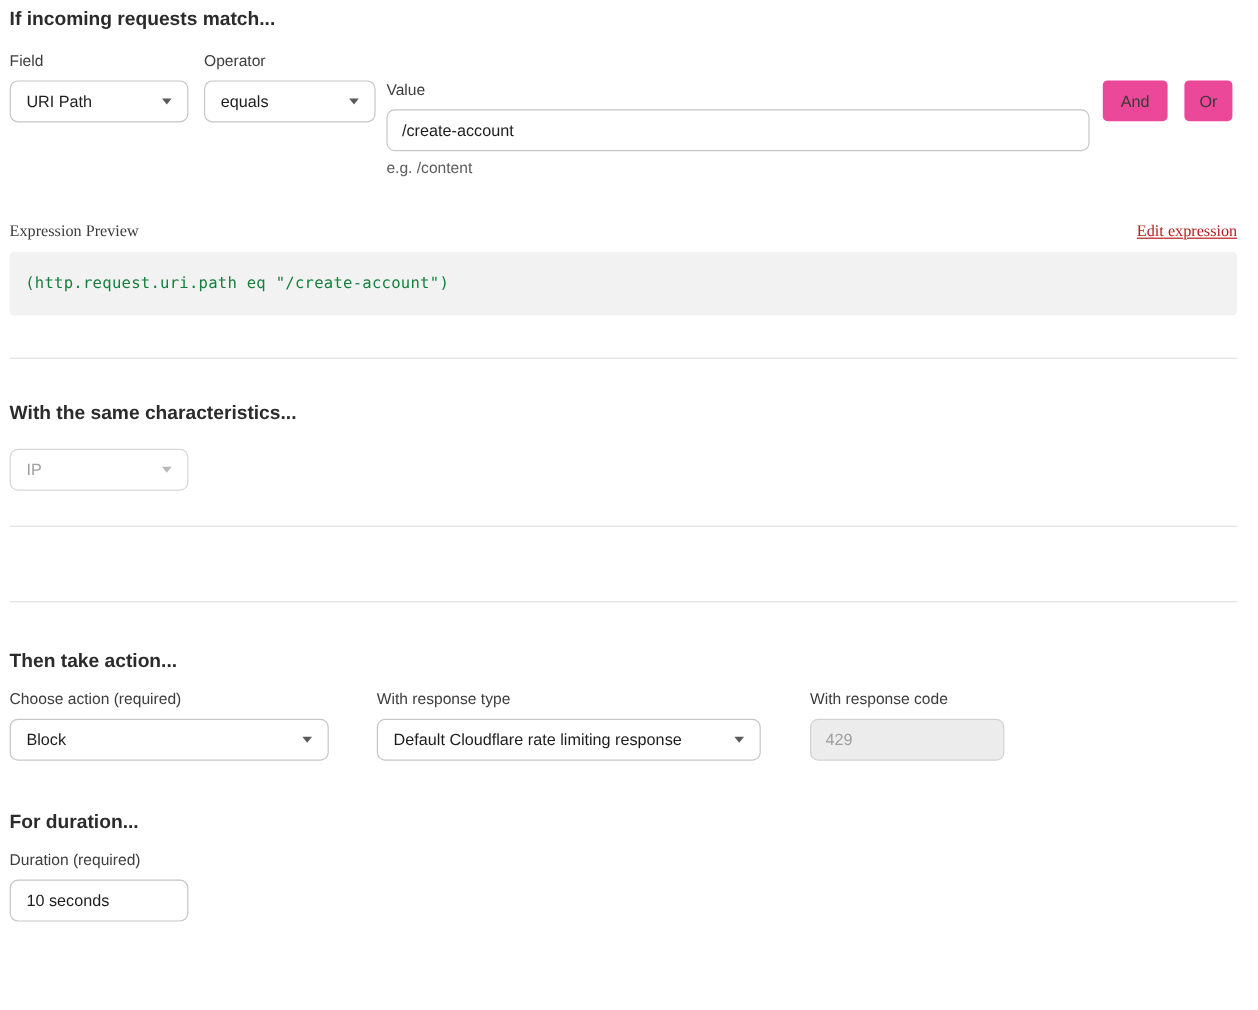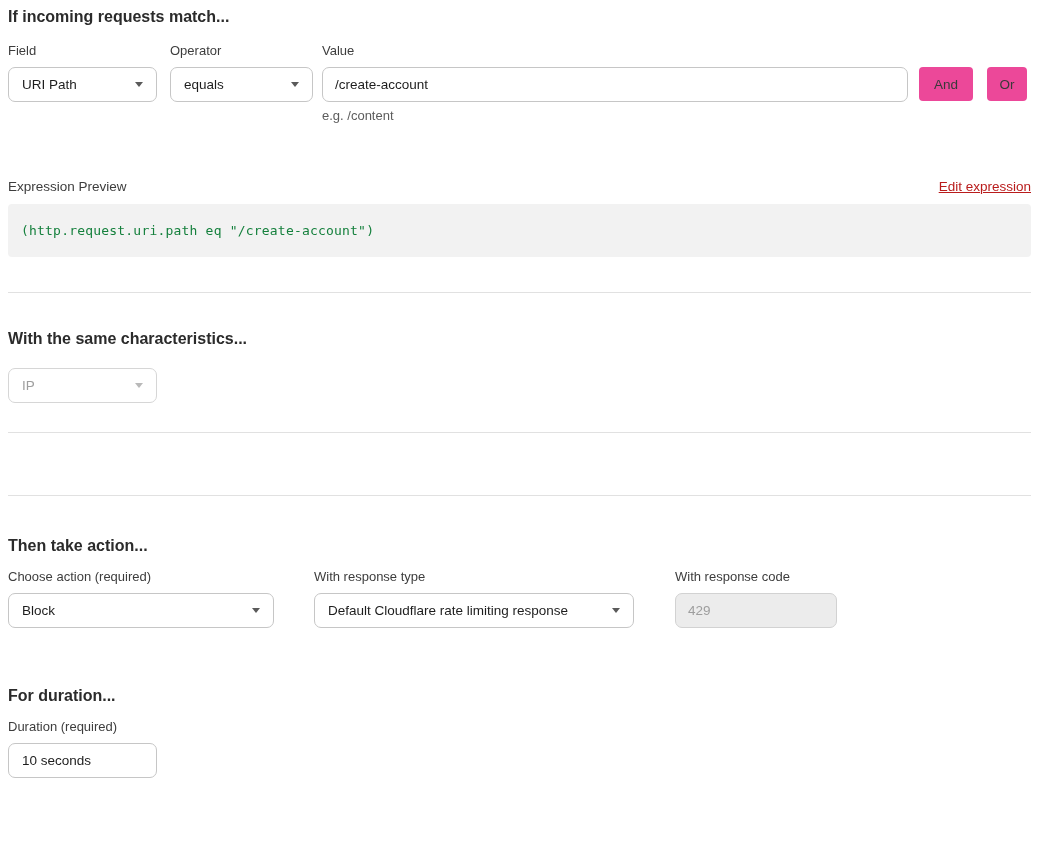--- a/index.html
+++ b/index.html
@@ -81,21 +81,22 @@
     font-family: "Liberation Sans", "DejaVu Sans", sans-serif;
     font-size: 13.5px;
     color: #3a3a3a;
     cursor: pointer;
   }
 
   .preview-header {
     display: flex;
     justify-content: space-between;
     align-items: baseline;
-    margin-top: 56px;
+    margin-top: 38px;
+    font-family: Liberation Serif, serif;
   }
   .preview-label { font-size: 13.5px; color: #3d3d3d; line-height: 16px; }
   .edit-link { font-size: 13.5px; color: #b91c1c; text-decoration: underline; cursor: pointer; }
 
   .code-box {
     margin-top: 9px;
     height: 53px;
     background: #f2f2f2;
     border-radius: 4px;
     display: flex;
@@ -117,26 +118,26 @@
   .match-controls { margin-top: 17px; }
   .divider-1 { margin-top: 35px; }
   .characteristics-heading { margin-top: 36px; }
   .characteristics-select { margin-top: 20px; width: 149px; }
   .divider-2 { margin-top: 29px; }
   .rate-heading { margin-top: 41px; }
   .rate-row { margin-top: 14px; }
   .divider-3 { margin-top: 48px; }
   .action-heading { margin-top: 40px; }
   .action-row { margin-top: 14px; gap: 24px; }
-  .duration-heading { margin-top: 58px; }
+  .duration-heading { margin-top: 42px; }
   .duration-group { margin-top: 14px; }
 
   .group-field { width: 149px; margin-right: 13px; }
   .group-operator { width: 143px; margin-right: 9px; }
-  .group-value { width: 586px; margin-right: 11px; }
+  .group-value { width: 586px; margin-right: 11px; margin-top: 24px; }
   .btn-and { width: 54px; margin-right: 14px; margin-top: 24px; }
   .btn-or { width: 40px; margin-top: 24px; }
 
   .group-requests { width: 134px; margin-right: 10px; }
   .group-period { width: 148px; }
 
   .group-action { width: 266px; margin-right: 16px; }
   .group-response-type { width: 320px; margin-right: 17px; }
   .group-response-code { width: 162px; }
 

